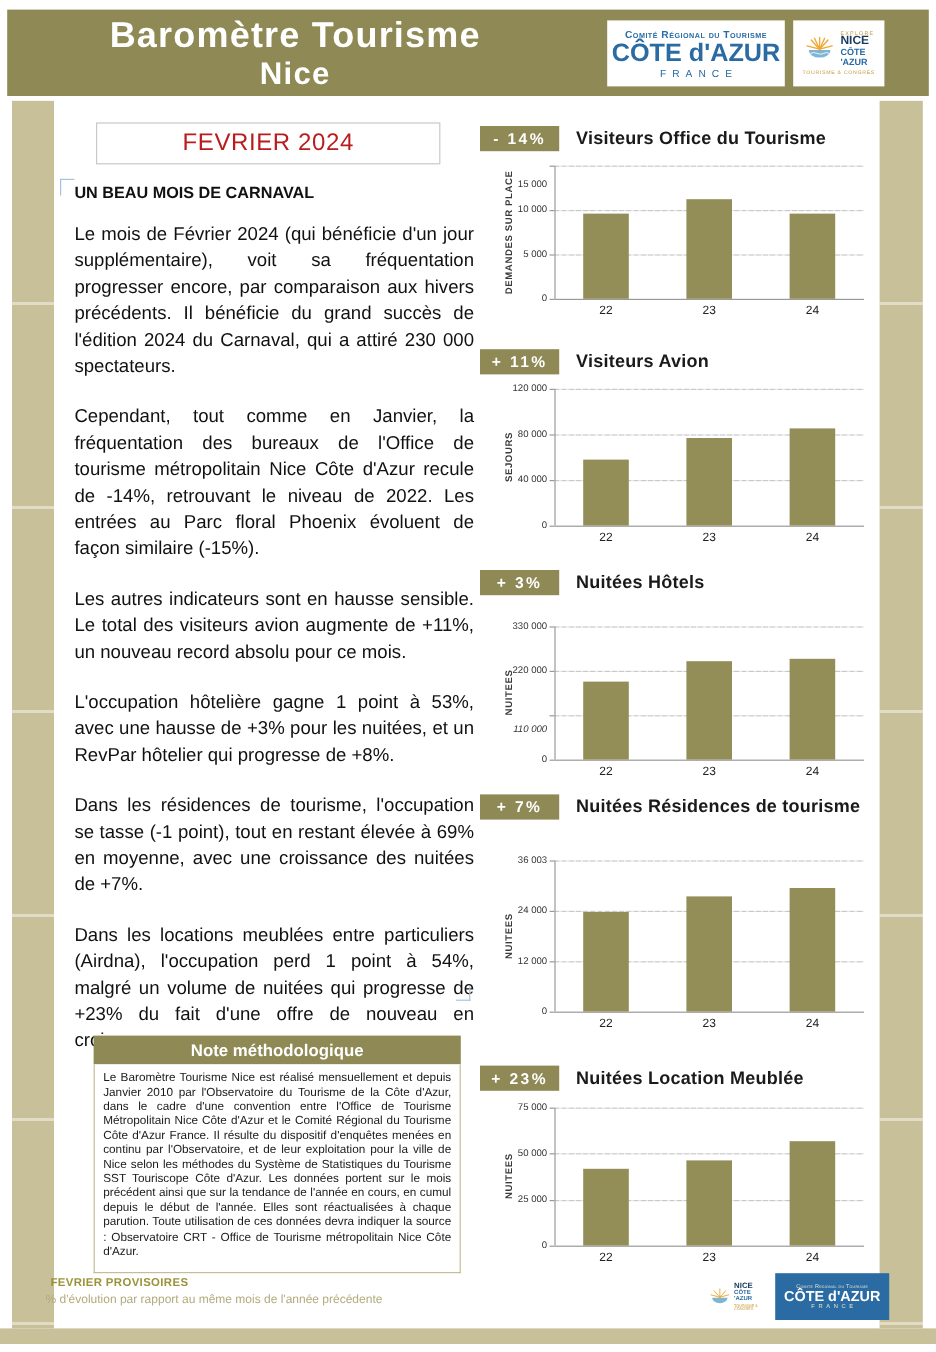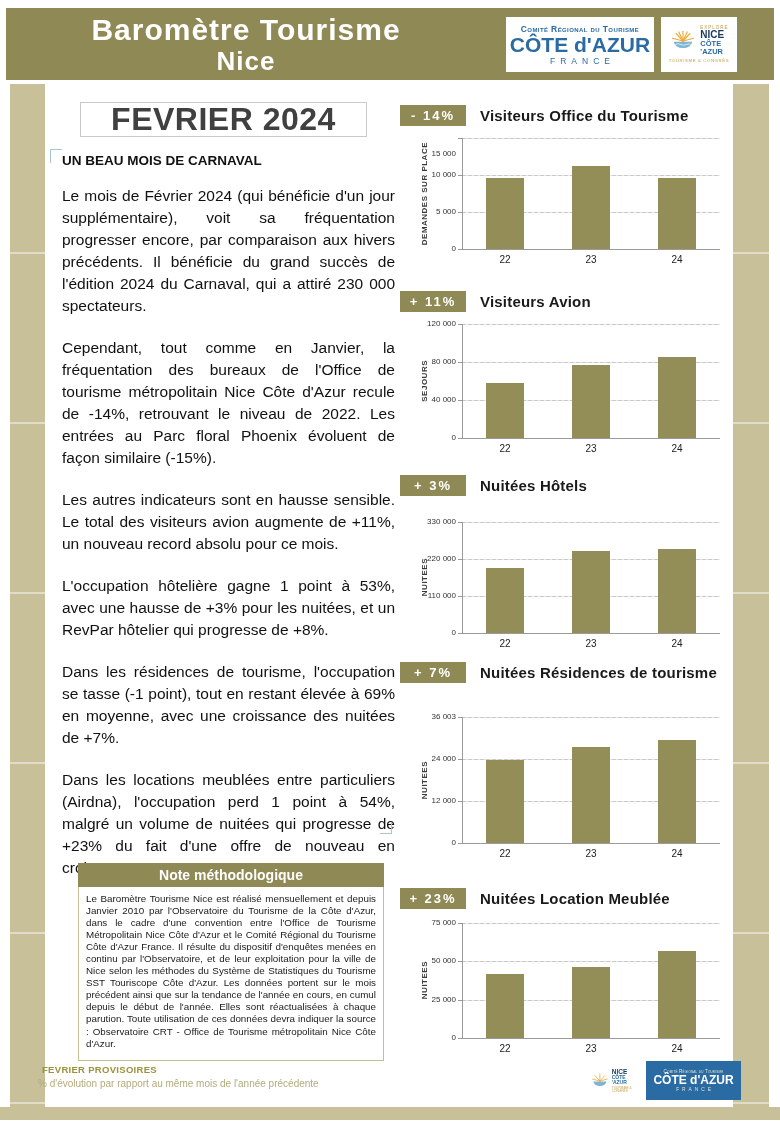--- a/index.html
+++ b/index.html
@@ -29,21 +29,21 @@
   
   .strip { position:absolute; background:#c7c099;
            background-image:repeating-linear-gradient(180deg, transparent 0 168px, rgba(255,255,255,.45) 168px 170px); }
   .strip-left { left:10px; top:84px; width:35px; height:1023px; }
   .strip-right { left:733px; top:84px; width:36px; height:1023px; }
   .bottom-bar { position:absolute; left:0; top:1107px; width:780px; height:13px; background:#c7c099; }
 
   
   .month-box { position:absolute; left:80px; top:102px; width:287px; height:35px; border:1px solid #c9c9c9;
                display:flex; align-items:center; justify-content:center; }
-  .month-title { font-size:32px; font-weight:bold; color:#404040; letter-spacing:.5px; }
+  .month-title { font-size:20px; font-weight:normal; color:#b91c1c; letter-spacing:.5px; }
   .corner-mark-tl { position:absolute; left:50px; top:149px; width:12px; height:14px;
                     border-left:1px solid #a9c4d8; border-top:1px solid #a9c4d8; }
   .corner-mark-br { position:absolute; left:380px; top:822px; width:12px; height:12px;
                     border-right:1px solid #a9c4d8; border-bottom:1px solid #a9c4d8; }
   .headline { position:absolute; left:62px; top:153px; width:330px; font-size:13.5px; font-weight:bold; color:#111; }
   .body-text { position:absolute; left:62px; top:185px; width:333px; }
   .body-text p { font-size:15.5px; line-height:1.42; color:#111; text-align:justify; margin-bottom:20px; }
 
   .note-box { position:absolute; left:78px; top:863px; width:306px; }
   .note-head { height:24px; background:#8f8955; color:#fff; font-size:14px; font-weight:bold;
@@ -222,21 +222,21 @@
     </div>
     <div class="ylab" style="top:51px; height:111px;">
         <span>NUITEES</span>
       </div>
     <div class="plot" style="top:51px; height:111px;">
         <div class="gridline axis-x" style="top: 111px;"></div>
         <div class="gridtick" style="top: 111px;"></div>
         <div class="ytick" style="top: 106px;">0</div>
         <div class="gridline" style="top: 74px;"></div>
         <div class="gridtick" style="top: 74px;"></div>
-        <div class="ytick" style="top: 69px;">110 000</div>
+        <div class="ytick" style="top: 81px; font-style: italic;">110 000</div>
         <div class="gridline" style="top: 37px;"></div>
         <div class="gridtick" style="top: 37px;"></div>
         <div class="ytick" style="top: 32px;">220 000</div>
         <div class="gridline" style="top: 0px;"></div>
         <div class="gridtick" style="top: 0px;"></div>
         <div class="ytick" style="top: -5px;">330 000</div>
         <div class="axis-y"></div>
         <div class="bar" style="left: 24px; height: 64.9182px; background: rgb(147, 142, 88);"></div>
         <div class="xlabel" style="left: 24px; top: 116px;">22</div>
         <div class="bar" style="left: 110px; height: 82.0727px; background: rgb(147, 142, 88);"></div>

